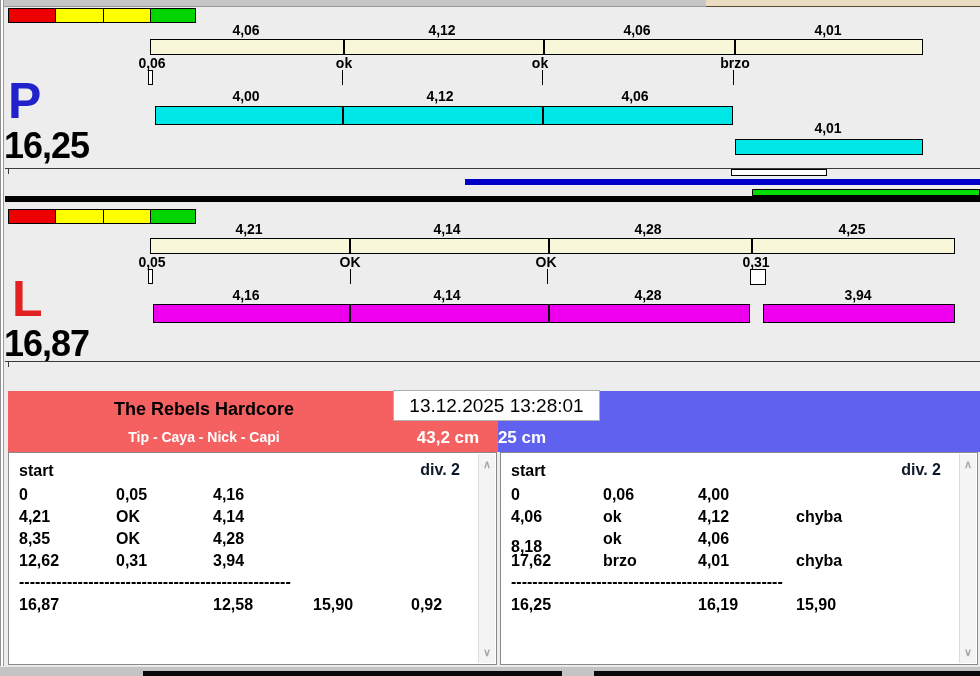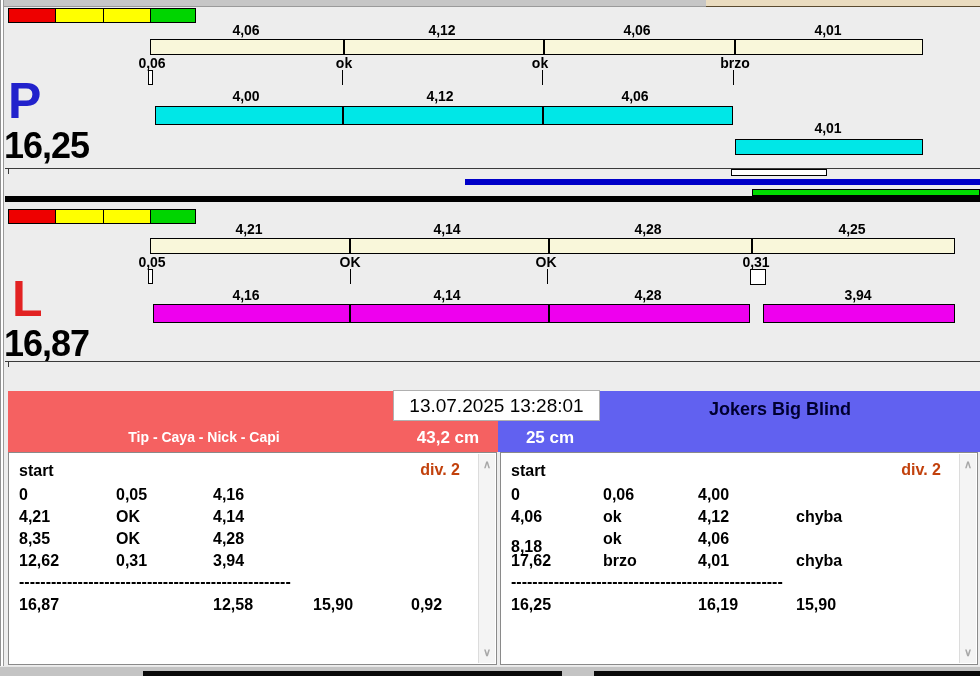--- a/index.html
+++ b/index.html
@@ -49,21 +49,21 @@
   .team-head.red{left:8px;width:490px;background:#F56161;}
   .team-head.blue{left:498px;width:482px;background:#6161F0;}
   .team-title{position:absolute;top:8px;text-align:center;font-weight:bold;font-size:18px;white-space:nowrap;}
   .team-members{position:absolute;top:38px;text-align:center;font-weight:bold;font-size:14px;color:#fff;white-space:nowrap;}
   .height-badge{position:absolute;top:425px;height:25px;text-align:center;font-weight:bold;font-size:17px;color:#fff;line-height:25px;}
   .timestamp{position:absolute;left:393px;top:390px;width:207px;height:31px;background:#fff;border:1px solid #B0B0B0;
     box-sizing:border-box;text-align:center;line-height:29px;font-size:19px;color:#000;}
 
   .listbox{position:absolute;top:452px;height:213px;background:#fff;border:1px solid #8a8a8a;box-sizing:border-box;}
   .cell{position:absolute;font-weight:bold;font-size:16px;color:#000;white-space:nowrap;line-height:20px;}
-  .div2{position:absolute;font-weight:bold;font-size:16px;color:#c2410c;top:8px;}
+  .div2{position:absolute;font-weight:bold;font-size:16px;color:#0f172a;top:8px;}
   .dashrow{position:absolute;overflow:hidden;width:272px;height:16px;font-weight:bold;font-size:16px;line-height:14px;letter-spacing:0;}
   .vscroll{position:absolute;top:1px;bottom:1px;width:16px;background:#F4F4F4;border-left:1px solid #DCDCDC;}
   .chev{position:absolute;left:0;width:16px;text-align:center;color:#A8A8A8;font-size:11px;font-weight:bold;cursor:default;}
   .chev.up{top:4px;}
   .chev.down{bottom:4px;}
 
   .bottom-strip{position:absolute;left:0;top:666px;width:980px;height:10px;background:#C4C4C4;border-top:1px solid #E8E8E8;}
   .bottom-black{position:absolute;left:143px;top:671px;width:837px;height:5px;background:#0a0a0a;}
   .bottom-black .gap{position:absolute;left:419px;top:0;width:32px;height:5px;background:#C4C4C4;}
 </style>
@@ -176,30 +176,30 @@
     <div class="bar magenta-bar" style="left:763px;top:304px;width:192px;height:19px;"></div>
 
     <div class="lane-total" style="left:4px;top:326px;">16,87</div>
 
     <div class="hline" style="left:5px;top:361px;width:975px;"></div>
     <div class="hline-tick" style="left:8px;top:362px;"></div>
   </section>
 
   <section>
     <div class="team-head red">
+      <div class="team-title" style="left:0;width:392px;color:#000;">The Rebels Hardcore</div>
       <div class="team-members" style="left:0;width:392px;">Tip - Caya - Nick - Capi</div>
     </div>
     <div class="team-head blue">
-      <div class="team-title" style="left:92px;width:380px;color:#000030;">Jokers Big Blind</div>
     </div>
 
     <div class="height-badge" style="left:398px;width:100px;">43,2 cm</div>
-    <div class="height-badge" style="left:500px;width:100px;">25 cm</div>
-
-    <div class="timestamp">13.07.2025 13:28:01</div>
+    <div class="height-badge" style="left:472px;width:100px;">25 cm</div>
+
+    <div class="timestamp">13.12.2025 13:28:01</div>
 
     <div class="listbox" style="left:8px;width:489px;">
       <span class="cell" style="left:10px;top:8px;">start</span>
       <span class="div2" style="right:36px;">div. 2</span>
 
       <div>
         <span class="cell" style="left:10px;top:32px;">0</span>
         <span class="cell" style="left:107px;top:32px;">0,05</span>
         <span class="cell" style="left:204px;top:32px;">4,16</span>
         <span class="cell" style="left:304px;top:32px;"></span>

